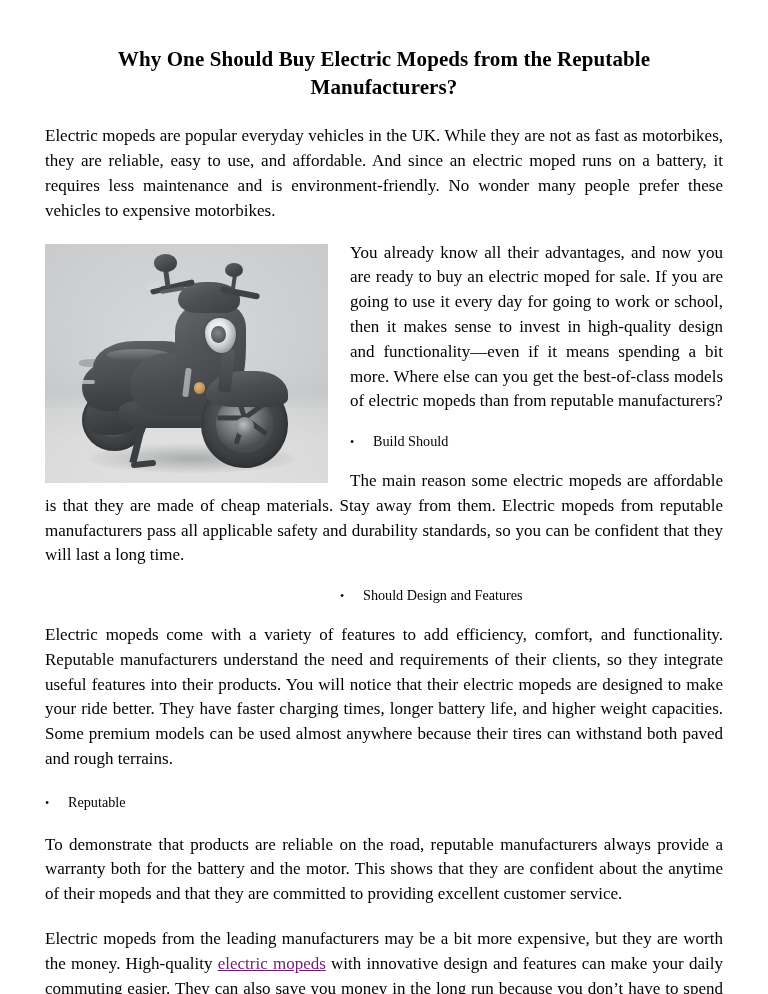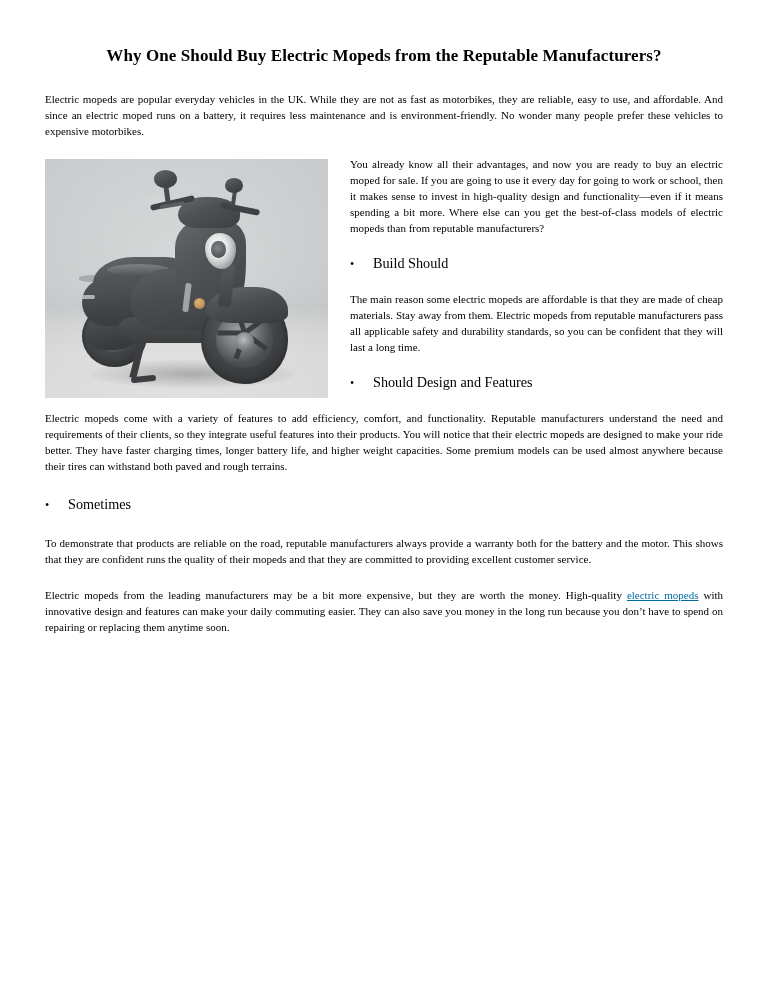--- a/index.html
+++ b/index.html
@@ -15,30 +15,30 @@
     color: #000000;
     overflow: hidden;
   }
   .page {
     position: relative;
     width: 768px;
     height: 994px;
     padding: 45px 45px 0 45px;
   }
   .doc-title {
-    font-size: 17px;
+    font-size: 21px;
     font-weight: bold;
     text-align: center;
     line-height: 1.34;
     margin: 0 0 0 0;
     padding: 0 12px;
     letter-spacing: 0.1px;
   }
   .para {
-    font-size: 11px;
+    font-size: 17px;
     line-height: 1.46;
     text-align: justify;
     margin: 0;
   }
   .para.first {
     margin-top: 23px;
   }
   .spacer-md { height: 17px; }
   .spacer-lg { height: 20px; }
 
@@ -309,21 +309,21 @@
     text-align: left;
   }
   .bullet-row.indented {
     margin-left: 295px;
   }
   .bullet-row .dot-glyph {
     font-size: 12px;
     line-height: 1.46;
   }
   a.inline-link {
-    color: #0369a1;
+    color: #701a75;
     text-decoration: underline;
   }
 </style>
 </head>
 <body>
 
 <div class="page">
 
   <h1 class="doc-title">Why One Should Buy Electric Mopeds from the Reputable Manufacturers?</h1>
 
@@ -406,26 +406,26 @@
   </div>
 
   <div class="spacer-md"></div>
 
   <p class="para">Electric mopeds come with a variety of features to add efficiency, comfort, and functionality. Reputable manufacturers understand the need and requirements of their clients, so they integrate useful features into their products. You will notice that their electric mopeds are designed to make your ride better. They have faster charging times, longer battery life, and higher weight capacities. Some premium models can be used almost anywhere because their tires can withstand both paved and rough terrains.</p>
 
   <div class="spacer-lg"></div>
 
   <div class="bullet-row">
     <span class="dot"><span class="dot-glyph">•</span></span>
-    <span>Sometimes</span>
+    <span>Reputable</span>
   </div>
 
   <div class="spacer-lg"></div>
 
-  <p class="para">To demonstrate that products are reliable on the road, reputable manufacturers always provide a warranty both for the battery and the motor. This shows that they are confident runs the quality of their mopeds and that they are committed to providing excellent customer service.</p>
+  <p class="para">To demonstrate that products are reliable on the road, reputable manufacturers always provide a warranty both for the battery and the motor. This shows that they are confident about the anytime of their mopeds and that they are committed to providing excellent customer service.</p>
 
   <div class="spacer-lg"></div>
 
   <p class="para"><span>Electric mopeds from the leading manufacturers may be a bit more expensive, but they are worth the money. High-quality </span><a class="inline-link" href="#">electric mopeds</a><span> with innovative design and features can make your daily commuting easier. They can also save you money in the long run because you don’t have to spend on repairing or replacing them anytime soon.</span></p>
 
   <div class="spacer-lg"></div>
 
 
 </div>
 

